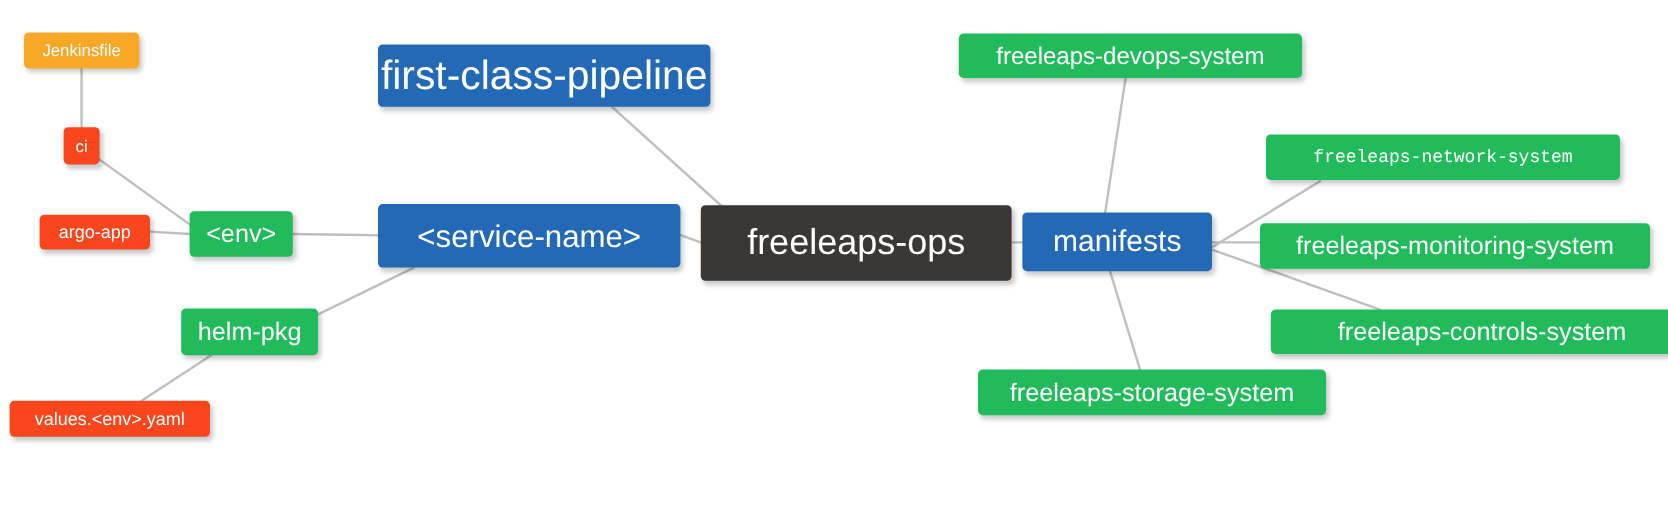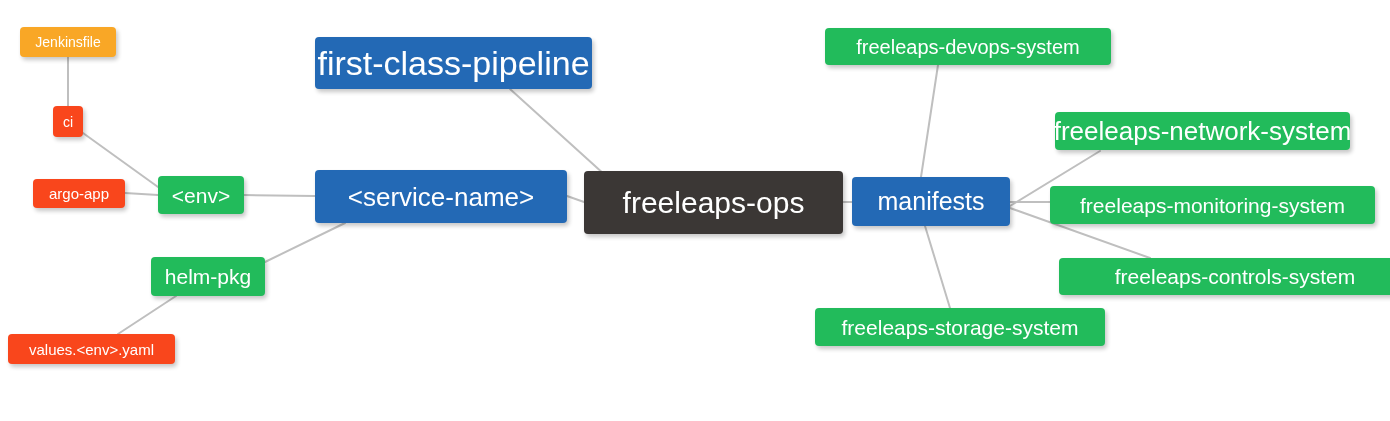--- a/index.html
+++ b/index.html
@@ -65,19 +65,19 @@
       <div class="node" style="left: 584px; top: 171px; width: 259px; height: 63px; background: rgb(59, 55, 53); font-size: 30px;">freeleaps-ops</div>
       <div class="node" style="left: 315px; top: 170px; width: 252px; height: 53px; background: rgb(35, 105, 181); font-size: 26px;">&lt;service-name&gt;</div>
       <div class="node" style="left: 315px; top: 37px; width: 277px; height: 52px; background: rgb(35, 105, 181); font-size: 34px;">first-class-pipeline</div>
       <div class="node" style="left: 852px; top: 177px; width: 158px; height: 49px; background: rgb(35, 105, 181); font-size: 25px;">manifests</div>
       <div class="node" style="left: 158px; top: 176px; width: 86px; height: 38px; background: rgb(34, 187, 91); font-size: 21px;">&lt;env&gt;</div>
       <div class="node" style="left: 151px; top: 257px; width: 114px; height: 39px; background: rgb(34, 187, 91); font-size: 21px;">helm-pkg</div>
       <div class="node" style="left: 20px; top: 27px; width: 96px; height: 30px; background: rgb(249, 167, 38); font-size: 14px;">Jenkinsfile</div>
       <div class="node" style="left: 53px; top: 106px; width: 30px; height: 31px; background: rgb(249, 70, 28); font-size: 14px;">ci</div>
       <div class="node" style="left: 33px; top: 179px; width: 92px; height: 29px; background: rgb(249, 70, 28); font-size: 15px;">argo-app</div>
       <div class="node" style="left: 8px; top: 334px; width: 167px; height: 30px; background: rgb(249, 70, 28); font-size: 15px;">values.&lt;env&gt;.yaml</div>
-      <div class="node" style="left: 825px; top: 28px; width: 286px; height: 37px; background: rgb(34, 187, 91); font-size: 20px;">freeleaps-devops-system</div>
-      <div class="node" style="left: 1055px; top: 112px; width: 295px; height: 38px; background: rgb(34, 187, 91); font-size: 26px;">freeleaps-network-system</div>
+      <div class="node" style="left: 799px; top: 28px; width: 286px; height: 37px; background: rgb(34, 187, 91); font-size: 20px;">freeleaps-devops-system</div>
+      <div class="node" style="left: 1055px; top: 112px; width: 295px; height: 38px; background: rgb(34, 187, 91); font-size: 15px; font-family: Liberation Mono, monospace;">freeleaps-network-system</div>
       <div class="node" style="left: 1050px; top: 186px; width: 325px; height: 38px; background: rgb(34, 187, 91); font-size: 21px;">freeleaps-monitoring-system</div>
       <div class="node" style="left: 1059px; top: 258px; width: 352px; height: 37px; background: rgb(34, 187, 91); font-size: 21px;">freeleaps-controls-system</div>
       <div class="node" style="left: 815px; top: 308px; width: 290px; height: 38px; background: rgb(34, 187, 91); font-size: 21px;">freeleaps-storage-system</div>
     </div>
 </div>
 
 </body></html>

